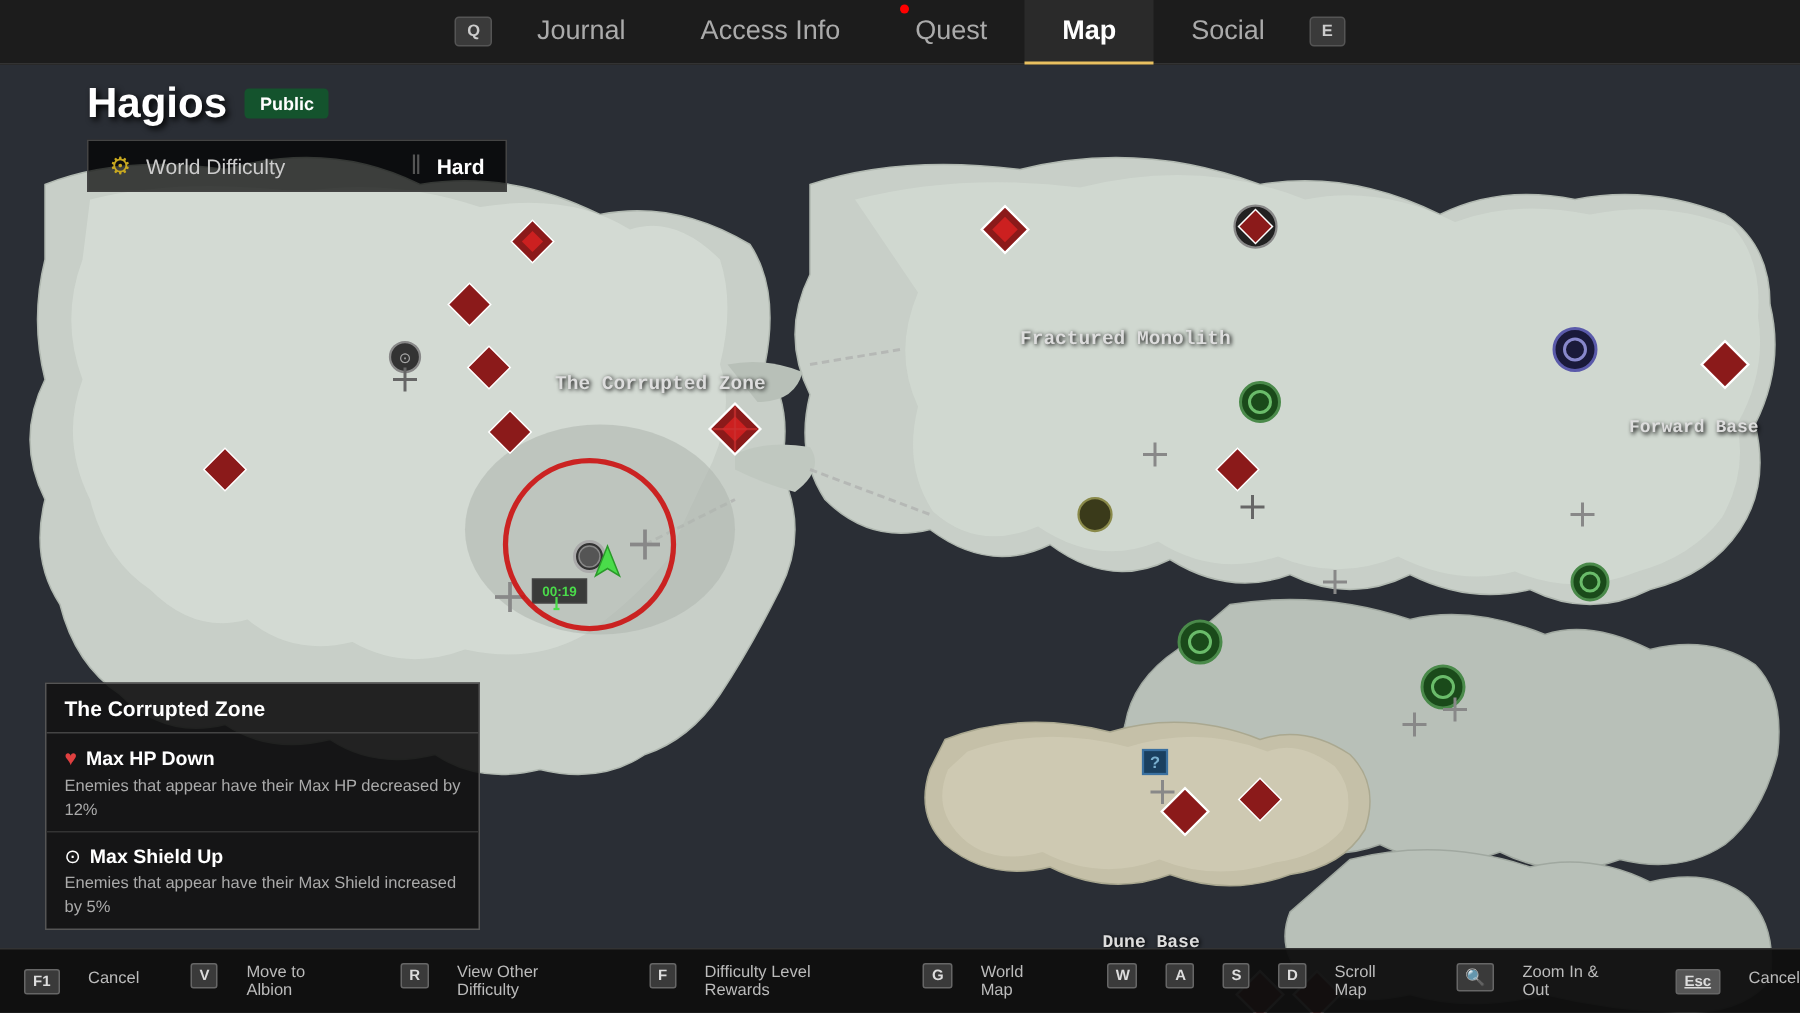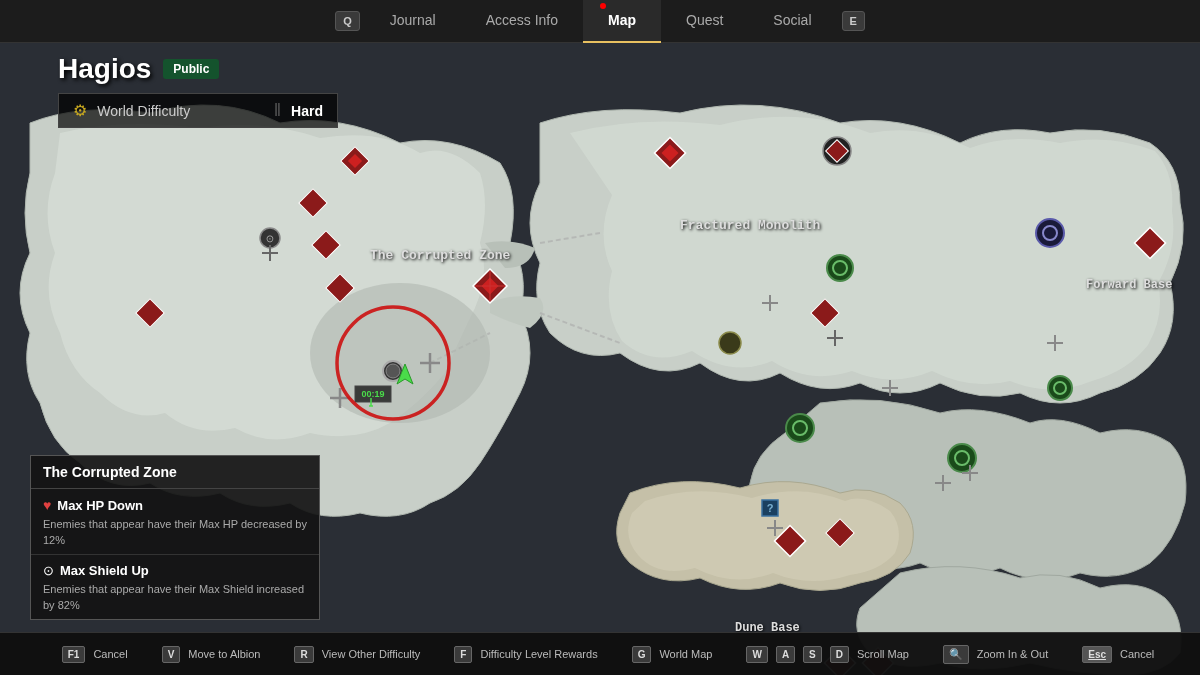--- a/index.html
+++ b/index.html
@@ -36,21 +36,21 @@
       border: 1px solid #555;
       color: #ccc;
       padding: 3px 7px;
       font-size: 11px;
       font-weight: bold;
       margin: 0 5px;
       border-radius: 3px;
     }
     .nav-tab {
       color: #aaa;
-      font-size: 14px;
+      font-size: 18px;
       padding: 12px 25px;
       height: 43px;
       display: flex;
       align-items: center;
       cursor: pointer;
       border-bottom: 2px solid transparent;
     }
     .nav-tab.active {
       color: #fff;
       background: #2a2a2a;
@@ -192,22 +192,22 @@
       background: rgba(15,15,15,0.97);
       display: flex;
       align-items: center;
       justify-content: center;
       gap: 18px;
       z-index: 100;
       border-top: 1px solid #333;
     }
     .hotkey-item {
       display: flex;
-      align-items: center;
-      gap: 8px;
+      align-items: flex-start;
+      gap: 19px;
       padding-left: 16px;
     }
     .hotkey-btn {
       background: #3a3a3a;
       border: 1px solid #666;
       color: #ddd;
       font-size: 10px;
       font-weight: bold;
       padding: 2px 5px;
       border-radius: 2px;
@@ -242,22 +242,22 @@
   </style>
 </head>
 <body>
 
 <div class="top-nav">
   <div class="nav-indicator"></div>
   <div class="nav-items">
     <span class="nav-key-btn">Q</span>
     <div class="nav-tab">Journal</div>
     <div class="nav-tab">Access Info</div>
+    <div class="nav-tab">Quest</div>
     <div class="nav-tab nav-tab-map active">Map</div>
-    <div class="nav-tab">Quest</div>
     <div class="nav-tab">Social</div>
     <span class="nav-key-btn">E</span>
   </div>
 </div>
 
 <div class="map-area">
 
   <svg class="map-svg" viewBox="0 0 1200 632">
 
     <rect width="1200" height="632" fill="#3a3a3a"></rect>
@@ -485,21 +485,21 @@
         <span class="effect-name">Max HP Down</span>
       </div>
       <div class="effect-desc">Enemies that appear have their Max HP decreased by 12%</div>
     </div>
 
     <div class="info-effect">
       <div class="effect-header">
         <span class="effect-icon-shield" style="font-size:13px;">⊙</span>
         <span class="effect-name">Max Shield Up</span>
       </div>
-      <div class="effect-desc">Enemies that appear have their Max Shield increased by 82%</div>
+      <div class="effect-desc">Enemies that appear have their Max Shield increased by 5%</div>
     </div>
   </div>
 </div>
 
 <div class="bottom-bar">
   <div class="hotkey-item">
     <span class="hotkey-btn">F1</span>
     <span class="hotkey-label">Cancel</span>
   </div>
   <div class="hotkey-item">

